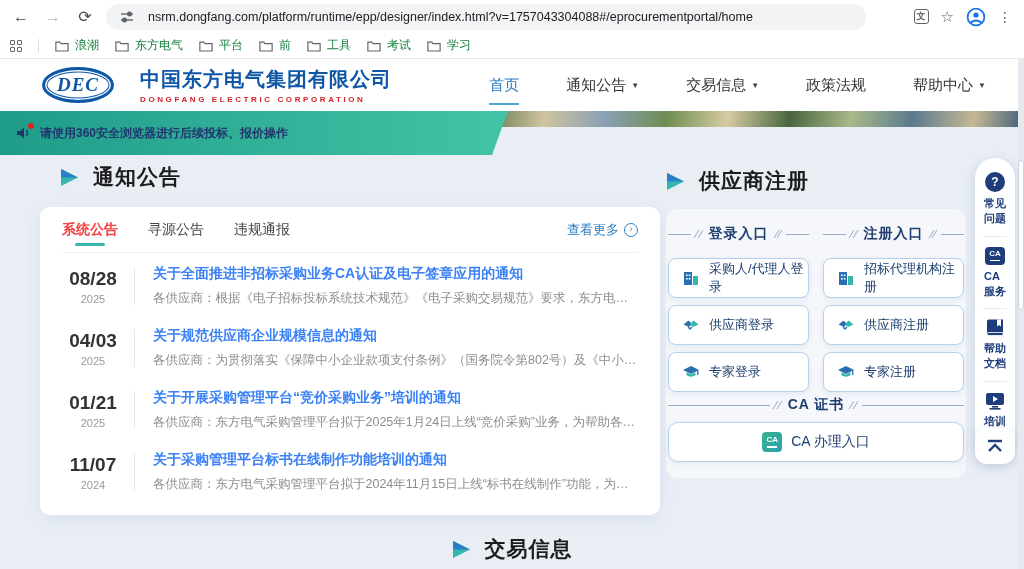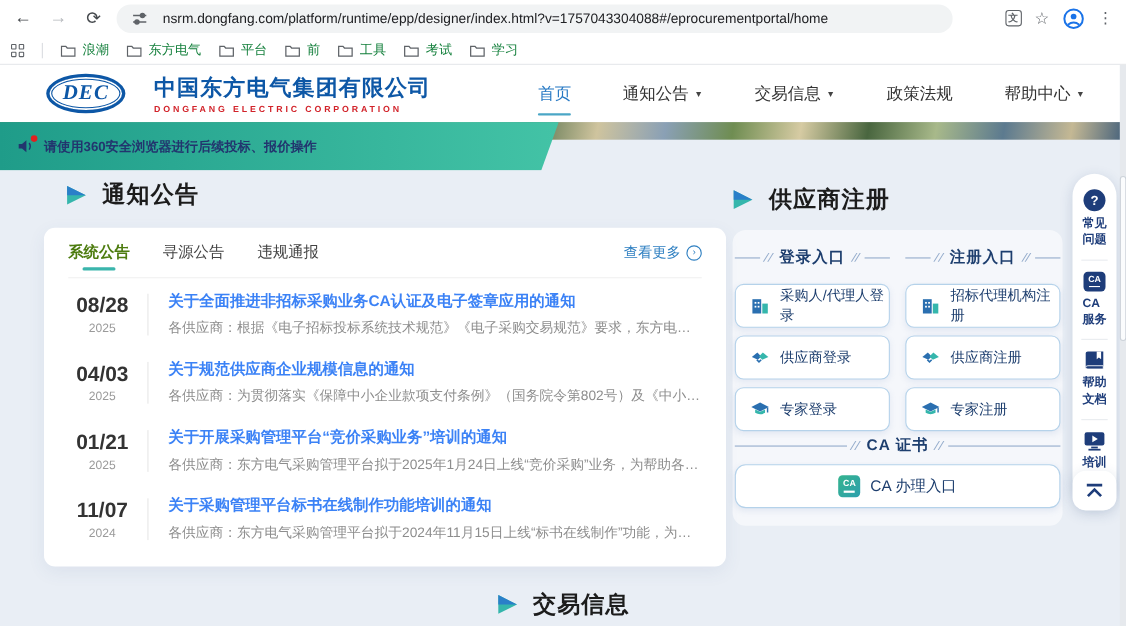--- a/index.html
+++ b/index.html
@@ -55,21 +55,21 @@
 
   .section-title { display:flex; align-items:center; gap:14px; }
   .st-left { margin:26px 0 16px 20px; }
   .st-right { margin:30px 0 14px 0; }
   .section-title h2 { font-size:21px; color:#1c1c1c; letter-spacing:1px; }
 
   
   .notice-card { background:#fff; border-radius:10px; box-shadow:0 5px 16px rgba(60,90,140,.08); padding:0 22px 14px 22px; }
   .tabs-row { display:flex; align-items:center; height:46px; border-bottom:1px solid #f1f1f1; }
   .tab { font-size:14px; color:#444; margin-right:30px; cursor:pointer; position:relative; padding:13px 0; }
-  .tab.active { font-weight:bold; color:#4d7c0f; }
+  .tab.active { font-weight:bold; color:#ef4444; }
   .tab.active::after { content:""; position:absolute; left:50%; transform:translateX(-50%); bottom:6px; width:30px; height:3px; border-radius:2px; background:#3ab5ac; }
   .more-link { margin-left:auto; display:flex; align-items:center; gap:5px; color:#2e7fc1; font-size:13px; cursor:pointer; }
   .more-circ { width:14px; height:14px; border:1.3px solid #2e7fc1; border-radius:50%; display:flex; align-items:center; justify-content:center; font-size:9px; line-height:1; color:#2e7fc1; }
   .n-item { display:flex; align-items:center; padding:12px 0 8px 0; }
   .date-block { width:62px; text-align:center; flex:none; }
   .d-md { font-size:19px; color:#333; font-weight:600; }
   .d-y { font-size:11px; color:#9a9a9a; margin-top:3px; }
   .v-div { width:1px; align-self:stretch; background:#e7e7e7; margin:2px 18px 2px 10px; flex:none; }
   .n-text { flex:1; min-width:0; }
   .n-title { font-size:14px; font-weight:bold; color:#3b82f6; white-space:nowrap; overflow:hidden; text-overflow:ellipsis; }

